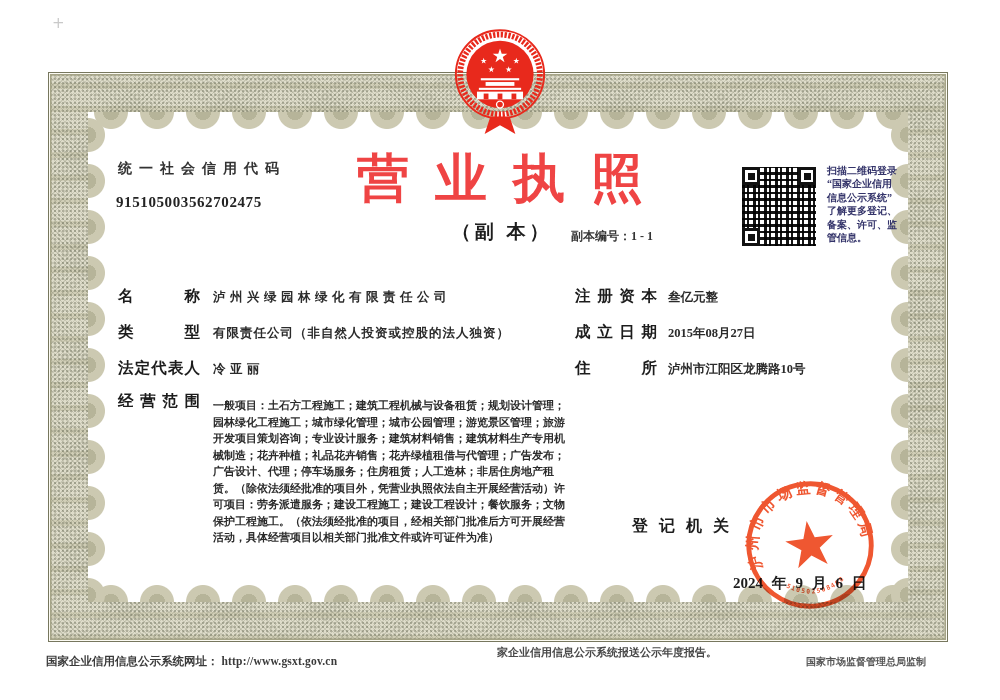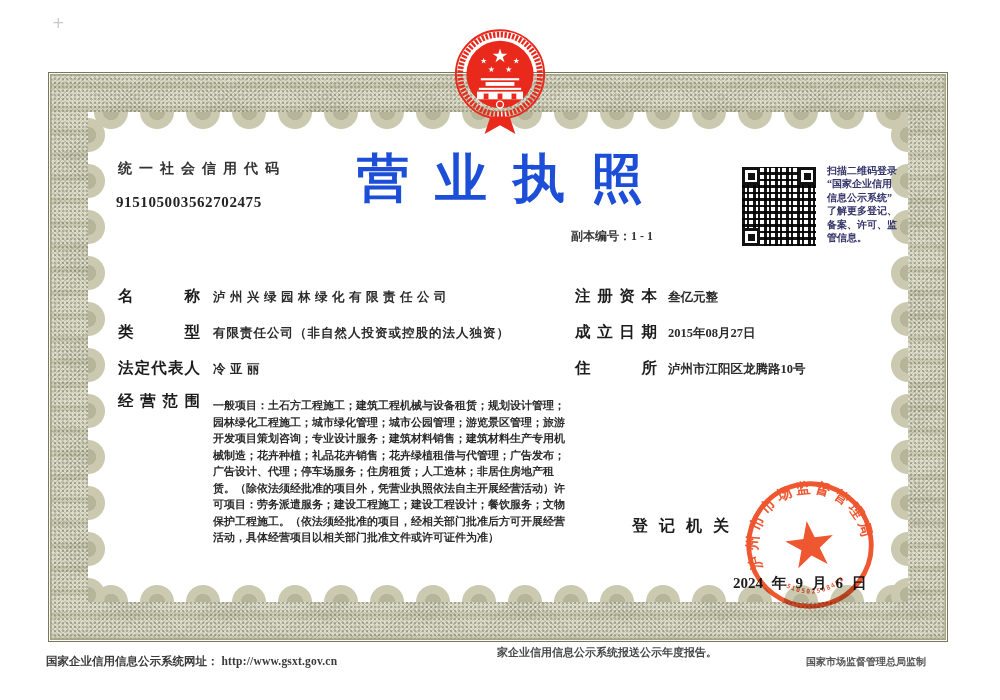--- a/index.html
+++ b/index.html
@@ -117,21 +117,22 @@
       <rect x="33" y="72" width="5" height="6"></rect>
       <rect x="47.5" y="72" width="5" height="6"></rect>
       <rect x="62" y="72" width="5" height="6"></rect>
     </g>
     <circle cx="50" cy="83.5" r="3.6" fill="none" stroke="#ffffff" stroke-width="1.4"></circle>
     <path d="M40,96 L34,114 L50,105 L66,114 L60,96 Z" fill="#e8291c"></path>
   </svg>
 
   <div class="credit-label">统一社会信用代码</div>
   <div class="credit-value">915105003562702475</div>
-  <div class="title" style="color:#1d4ed8">营业执照</div>
+  <div class="title" style="color:#ef4444">营业执照</div>
+  <div class="subtitle">（副  本）</div>
   <div class="copy-no">副本编号：1 - 1</div>
 
   <div class="qr">
     <div class="qf qf-tl"></div>
     <div class="qf qf-tr"></div>
     <div class="qf qf-bl"></div>
   </div>
   <div class="qr-caption">
       <div>扫描二维码登录</div>
       <div>“国家企业信用</div>

